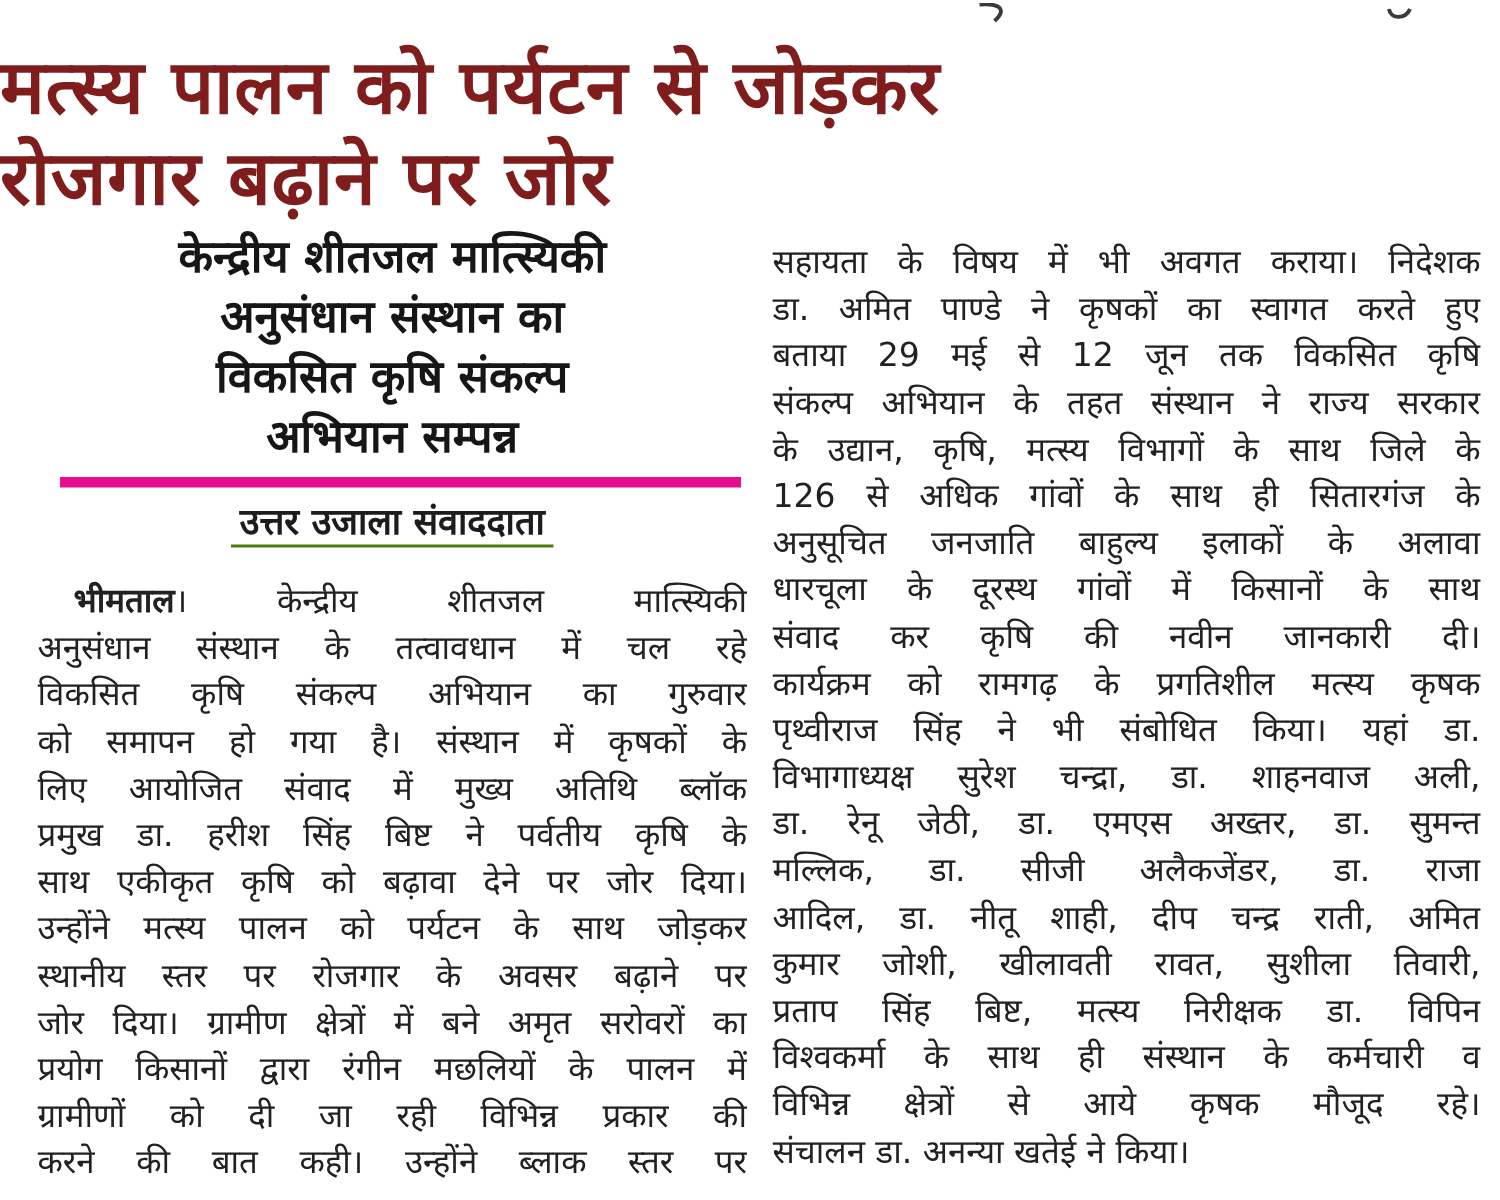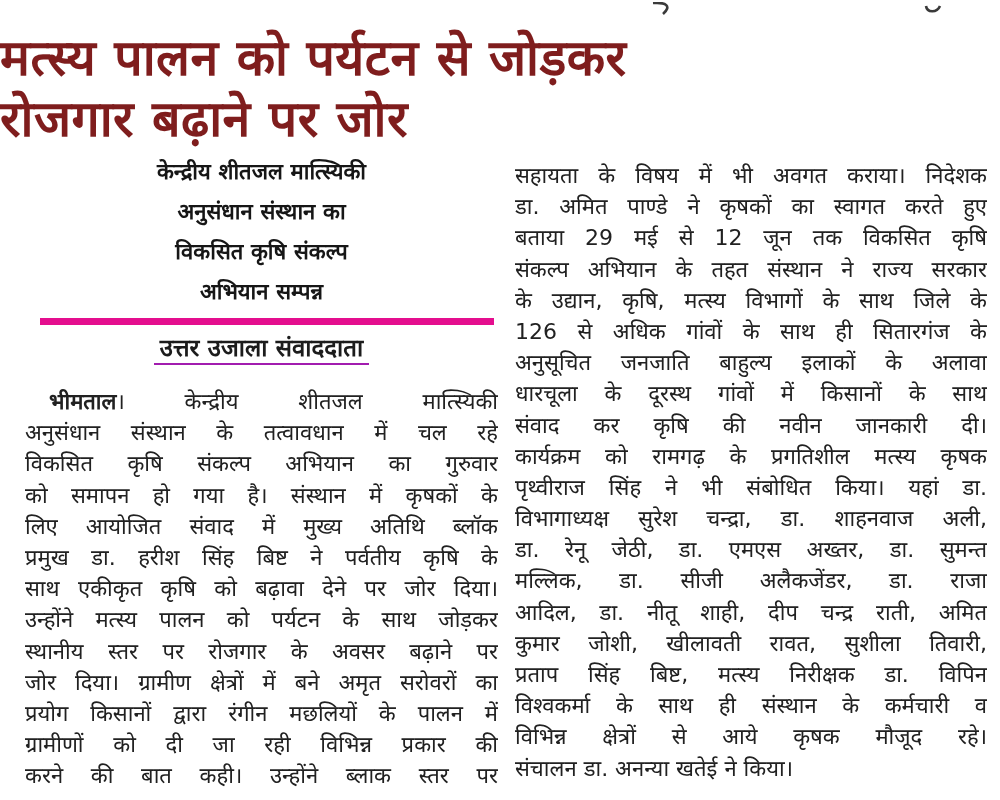--- a/index.html
+++ b/index.html
@@ -48,21 +48,21 @@
   }
   .col-right {
     position: absolute;
     top: 160px;
     left: 515px;
     width: 472px;
   }
 
   .subhead { text-align: center; font-weight: 700; color: #161616; }
   .subline {
-    font-size: 22px;
+    font-size: 30px;
     line-height: 40px;
     height: 40px;
     overflow: hidden;
     white-space: nowrap;
   }
 
   .rule {
     height: 7px;
     background: var(--accent, #e40e8e);
     margin: 6px 4px 0 15px;
@@ -71,21 +71,21 @@
   .byline-wrap {
     text-align: center;
     margin-top: 9px;
     height: 32px;
   }
   .byline {
     display: inline-block;
     font-size: 24px;
     font-weight: 700;
     line-height: 28px;
-    border-bottom: 2px solid #a21caf;
+    border-bottom: 2px solid #4d7c0f;
     padding: 0 6px 1px 6px;
     white-space: nowrap;
   }
 
   .bodyblock { margin-top: 20px; }
 
   .bline {
     font-size: 22px;
     line-height: 31.2px;
     height: 31.2px;

